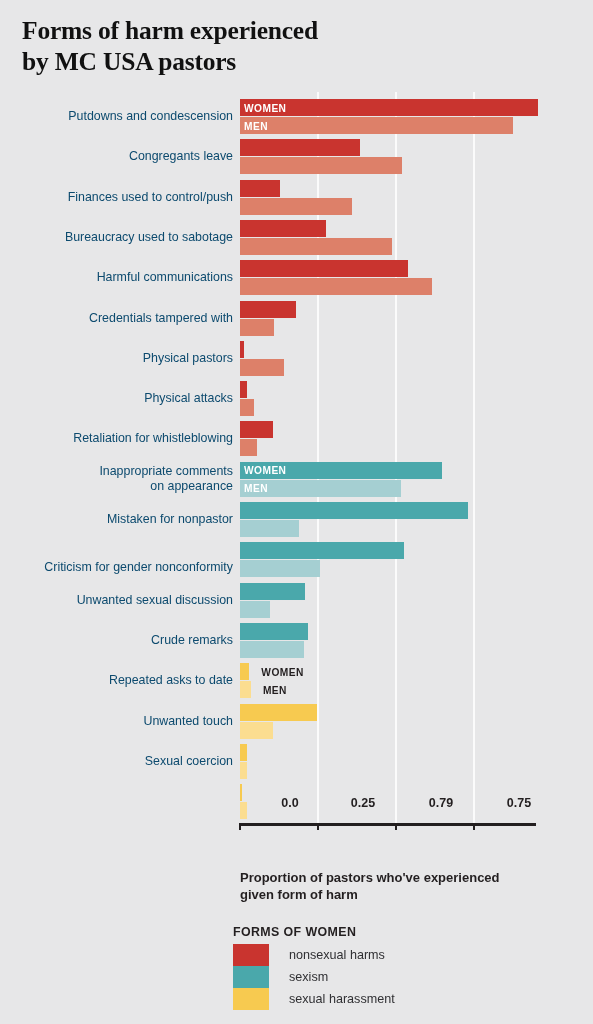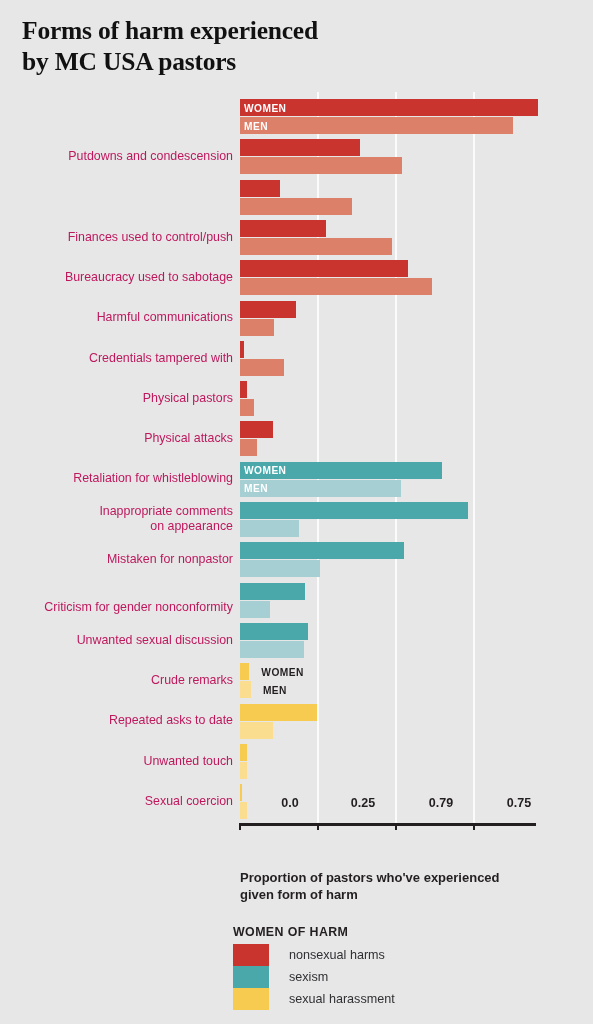--- a/index.html
+++ b/index.html
@@ -70,23 +70,22 @@
     left: 0;
     width: 593px;
   }
   .cat-label {
     position: absolute;
     right: 360px;           
     width: 215px;
     text-align: right;
     font-size: 12.4px;
     line-height: 1.25;
-    color: #be185d;
+    color: #0c4a6e;
     white-space: pre-line;
-    margin-top: 40px;
   }
   .bar {
     position: absolute;
     left: 240px;
     height: 17px;
   }
   .bar.women { top: 0; }
   .bar.men   { top: 18px; }
 
   .inbar-label {
@@ -162,20 +161,21 @@
         <div class="row" style="top: 7px; height: 36px;">
           <div class="cat-label" style="top: 10px;">Putdowns and condescension</div>
           <div class="bar women" style="width: 297.96px; background: rgb(201, 52, 47);">
             <span class="inbar-label">WOMEN</span>
           </div>
           <div class="bar men" style="width: 273px; background: rgb(221, 128, 105);">
             <span class="inbar-label">MEN</span>
           </div>
         </div>
         <div class="row" style="top: 47.3px; height: 36px;">
+          <div class="cat-label" style="top: 10px;">Congregants leave</div>
           <div class="bar women" style="width: 120.12px; background: rgb(201, 52, 47);"></div>
           <div class="bar men" style="width: 162.24px; background: rgb(221, 128, 105);"></div>
         </div>
         <div class="row" style="top: 87.6px; height: 36px;">
           <div class="cat-label" style="top: 10px;">Finances used to control/push</div>
           <div class="bar women" style="width: 39.936px; background: rgb(201, 52, 47);"></div>
           <div class="bar men" style="width: 112.32px; background: rgb(221, 128, 105);"></div>
         </div>
         <div class="row" style="top: 127.9px; height: 36px;">
           <div class="cat-label" style="top: 10px;">Bureaucracy used to sabotage</div>
@@ -269,21 +269,21 @@
         <div class="ticklabel" style="left: 396px;">0.79</div>
         <div class="tick" style="left: 473px;"></div>
         <div class="ticklabel" style="left: 474px;">0.75</div>
       </div>
   </div>
 
   <div id="axis-caption">Proportion of pastors who've experienced
 given form of harm</div>
 
   <div id="legend">
-    <div id="legend-title">WOMEN OF HARM</div>
+    <div id="legend-title">FORMS OF WOMEN</div>
     <div id="legend-items">
         <div class="legend-row">
           <span class="swatch" style="background: rgb(201, 52, 47);"></span>
           <span class="legend-text">nonsexual harms</span>
         </div>
         <div class="legend-row">
           <span class="swatch" style="background: rgb(74, 168, 171);"></span>
           <span class="legend-text">sexism</span>
         </div>
         <div class="legend-row">

